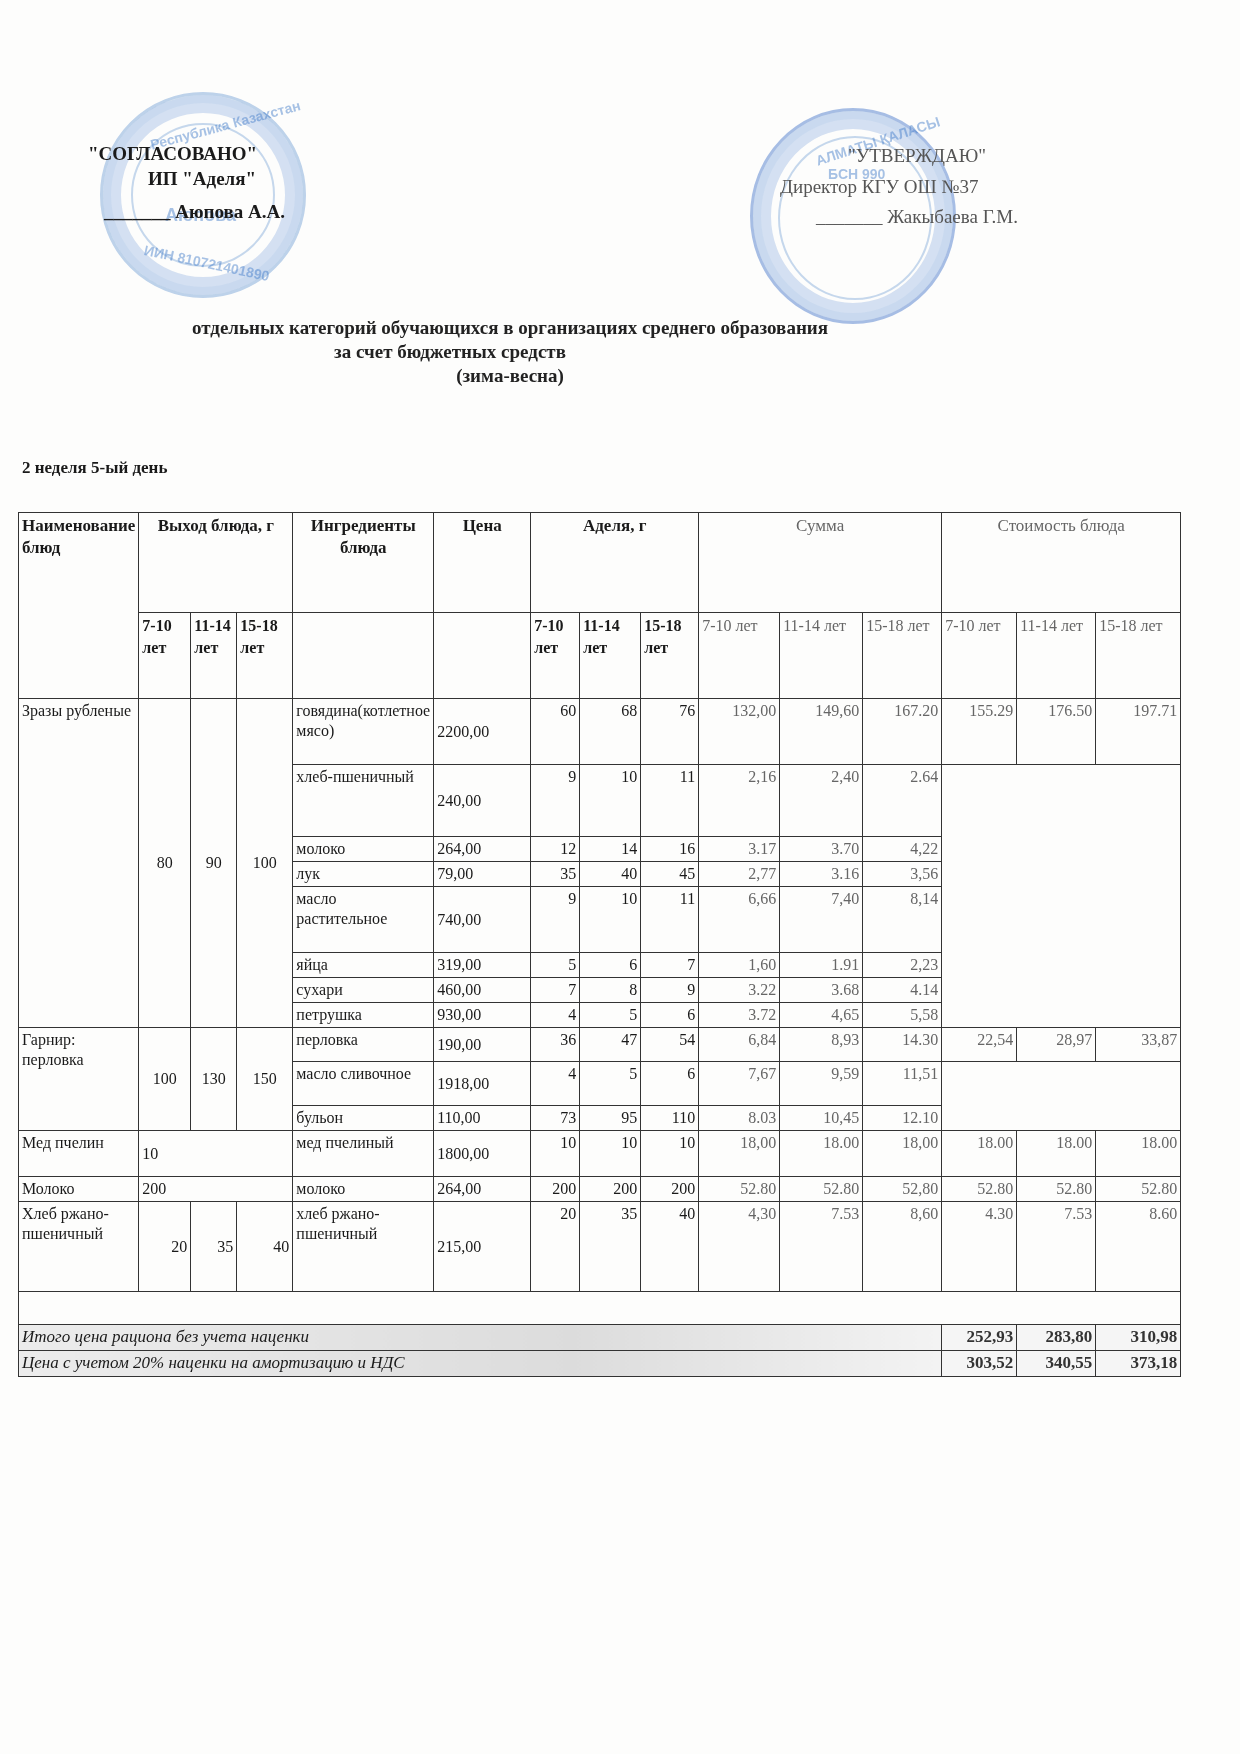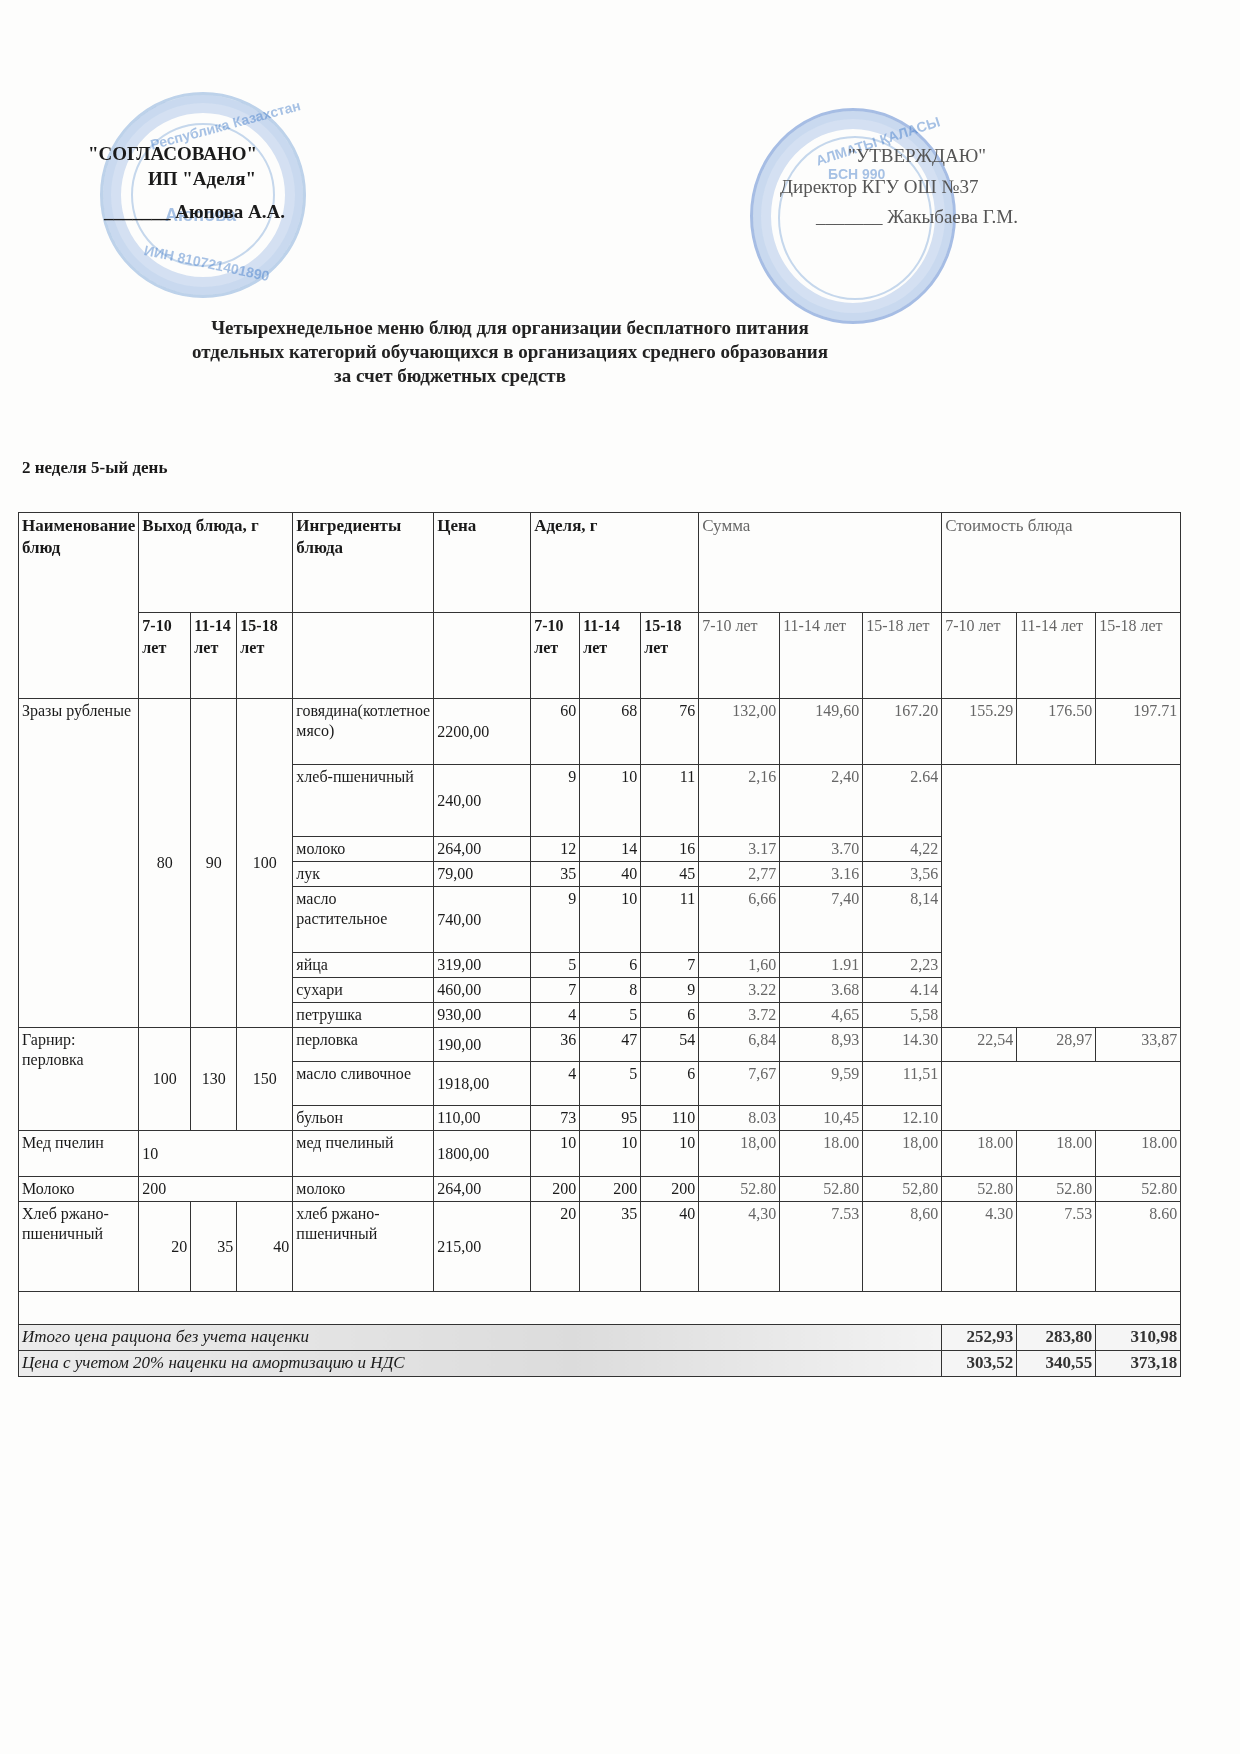--- a/index.html
+++ b/index.html
@@ -11,21 +11,21 @@
   .stamp .inner { position:absolute; border-radius:50%; border:2px solid rgba(70,130,200,0.3); }
   .stamp-text { position:absolute; color:rgba(60,120,200,0.45); font-family:"Liberation Sans", sans-serif; font-size:14px; font-weight:bold; white-space:nowrap; }
   .hdr { font-weight:bold; font-size:19px; line-height:22px; }
   .hdr-r { font-size:19px; line-height:22px; color:#555; }
   .title { font-weight:bold; font-size:19px; line-height:24px; text-align:center; color:#222; }
   .subtitle { font-weight:bold; font-size:17px;text-align:center; }
   table.menu { position:absolute; left:18px; top:512px; border-collapse:collapse; table-layout:fixed; font-size:16px; }
   table.menu td { border:1px solid #333; padding:2px 3px; vertical-align:top; line-height:20px; overflow:hidden; }
   table.menu td.num { text-align:right; }
   table.menu td.ctr { text-align:center; vertical-align:middle; }
-  table.menu .h { font-weight:bold; text-align:left; line-height:22px; font-size:17px; }
+  table.menu .h { font-weight:bold; text-align:center; line-height:22px; font-size:17px; }
   table.menu .hs { font-weight:bold; text-align:left; line-height:22px; font-size:16px; }
   table.menu .light { color:#666; font-weight:normal; }
   table.menu tr.total td { font-style:italic; background:linear-gradient(90deg,#ececec,#dcdcdc 60%,#f3f3f3); font-size:17px; }
   table.menu tr.total td.val { font-style:normal; background:#f5f5f5; text-align:right; font-weight:bold; color:#333;}
   .blankrow td { height:28px; }
 </style>
 </head>
 <body>
 
 <div class="stamp" style="left:100px;top:92px;width:200px;height:200px;">
@@ -43,23 +43,23 @@
   <div class="inner" style="left:25px;top:25px;width:150px;height:160px;"></div>
   <span class="stamp-text" style="left:60px;top:22px;transform:rotate(-18deg);">АЛМАТЫ ҚАЛАСЫ</span>
   <span class="stamp-text" style="left:75px;top:55px;">БСН 990</span>
 </div>
 
 <div class="abs hdr-r" style="left:848px;top:145px;">"УТВЕРЖДАЮ"</div>
 <div class="abs hdr-r" style="left:780px;top:176px;">Директор КГУ ОШ №37</div>
 <div class="abs hdr-r" style="left:816px;top:206px;">_______ Жакыбаева Г.М.</div>
 
 <div class="abs title" style="left:100px;top:316px;width:820px;">
-  <div>Четырехнедельное меню блюд для организации бесплатного питания</div>
   <div>отдельных категорий обучающихся в организациях среднего образования</div>
   <div style="margin-left:-120px;">за счет бюджетных средств</div>
+  <div>(зима-весна)</div>
 </div>
 
 <div class="abs subtitle" style="left:22px;top:458px;">2 неделя 5-ый день</div>
 
 <table class="menu">
   <colgroup>
     <col style="width:120px">
       <col style="width:52px">
       <col style="width:46px">
       <col style="width:56px">

